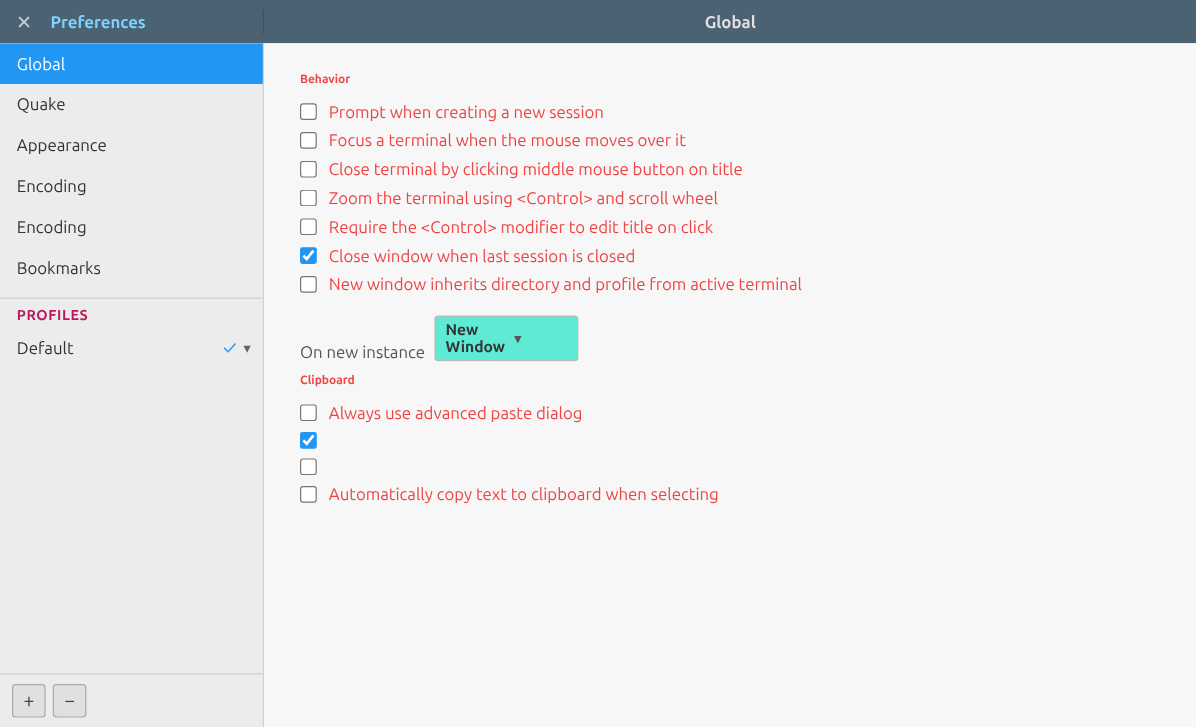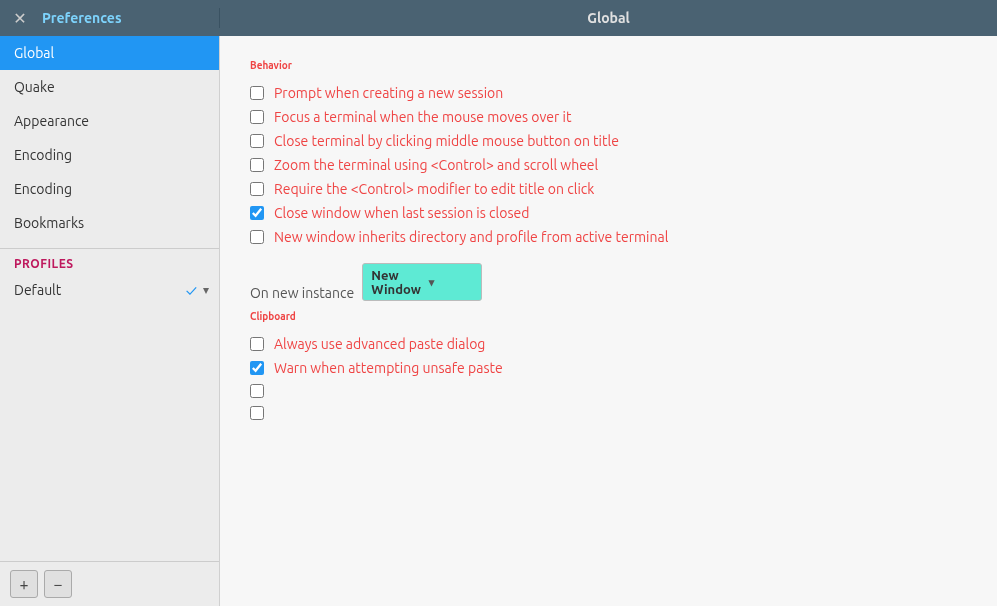--- a/index.html
+++ b/index.html
@@ -280,23 +280,23 @@
     </div>
 
     <div class="section-title section-gap">Clipboard</div>
 
     <div class="checkbox-row">
       <input type="checkbox" id="cb8" style="">
       <label for="cb8">Always use advanced paste dialog</label>
     </div>
     <div class="checkbox-row">
       <input type="checkbox" id="cb9" checked="" style="">
-      <label for="cb9">Warn when attempting unsafe paste</label>
     </div>
     <div class="checkbox-row">
       <input type="checkbox" id="cb10" style="">
     </div>
     <div class="checkbox-row">
       <input type="checkbox" id="cb11" style="">
+      <label for="cb11">Automatically copy text to clipboard when selecting</label>
     </div>
 
   </div>
 </div>
 
 </body></html>

